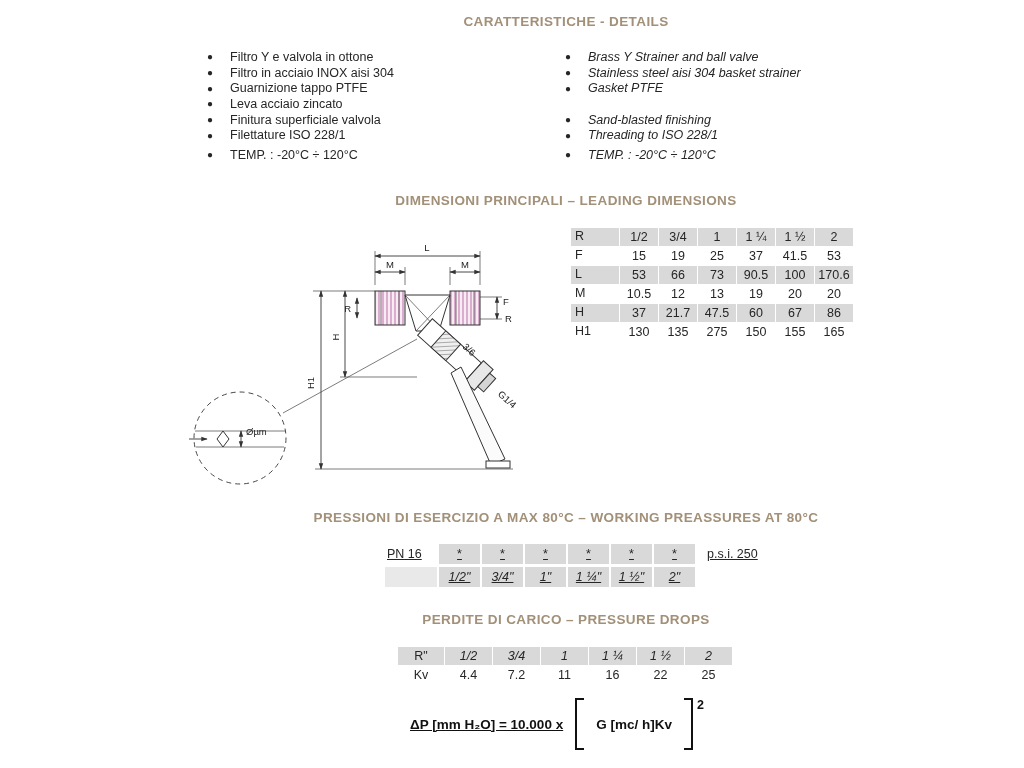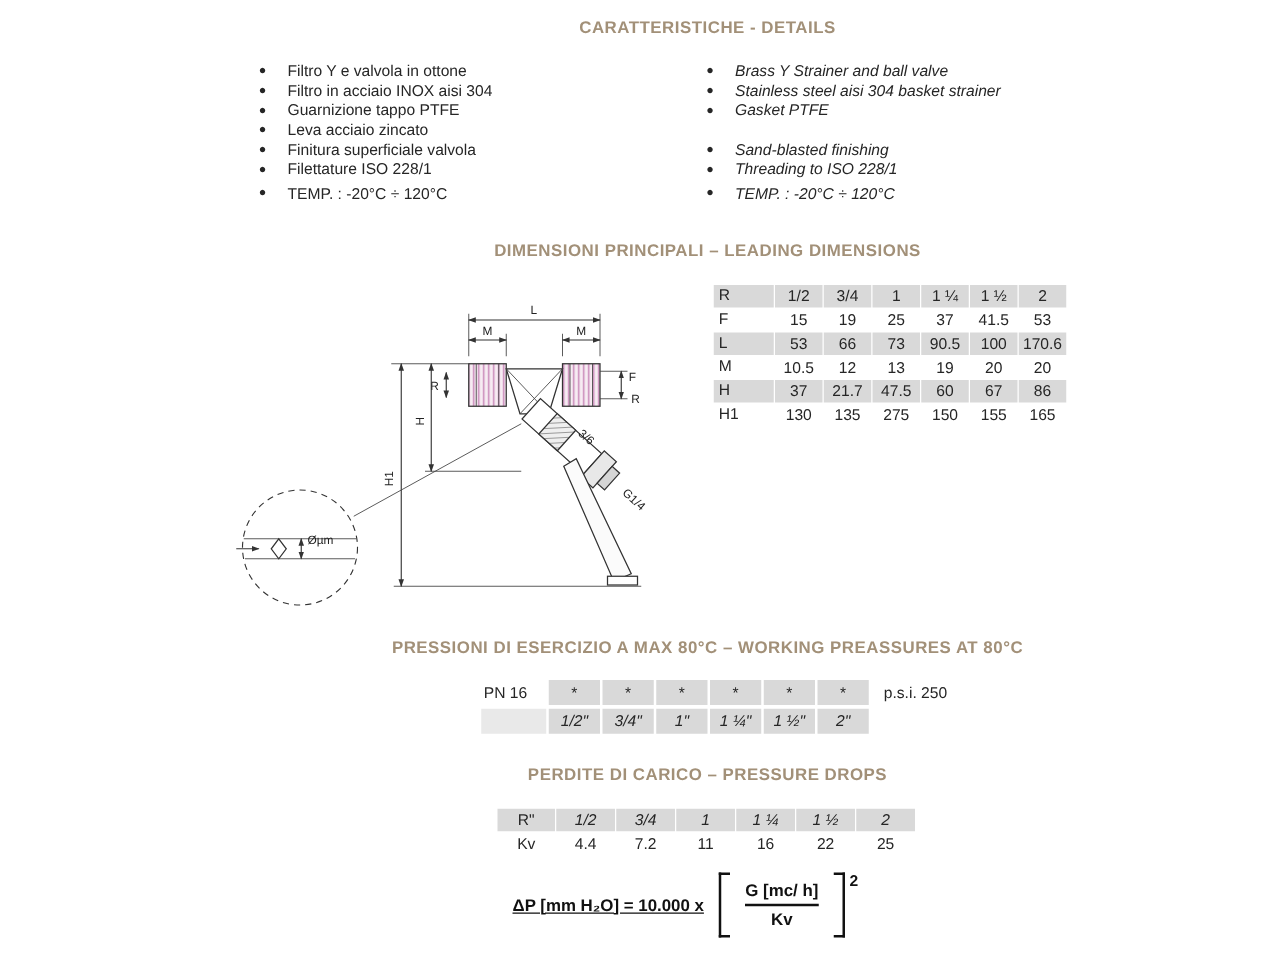--- a/index.html
+++ b/index.html
@@ -40,21 +40,21 @@
 
   
   .drawing { position:absolute; left:185px; top:225px; }
   .drawing .thin { stroke:#444; stroke-width:.7; fill:none; }
   .drawing .dim  { stroke:#333; stroke-width:.9; fill:none; }
   .drawing .pt   { stroke:#333; stroke-width:1; }
   .drawing text  { font-family:"Liberation Sans",sans-serif; font-size:9.5px; fill:#222; }
 
   
   .ptable { position:absolute; left:385px; top:544px; font-size:12.5px; }
-  .prow { display:flex; gap:2px; margin-bottom:3px; }
+  .prow { display:flex; gap:2px; margin-bottom:3px;text-decoration:underline; }
   .pcell { height:20px; display:flex; align-items:center; justify-content:center; }
   .pcell.pn   { width:52px; justify-content:flex-start; padding-left:2px; }
   .pcell.star { width:41px; background:#d9d9d9; }
   .pcell.size { width:41px; background:#d9d9d9; font-style:italic; }
   .pcell.blank{ width:52px; background:#e9e9e9; }
   .pcell.psi  { width:78px; justify-content:flex-start; padding-left:10px;text-align:right; }
 
   
   .drops {
     position:absolute; left:397px; top:646px;
@@ -68,21 +68,21 @@
   
   .formula {
     position:absolute; left:410px; top:698px;
     display:flex; align-items:center;
     font-weight:bold; font-size:13.5px; color:#111;
   }
   .flhs { margin-right:12px; white-space:nowrap;text-decoration:underline; }
   .fbr { width:9px; height:52px; border:2px solid #111; }
   .fbr.l { border-right:none; margin-right:4px; }
   .fbr.r { border-left:none; margin-left:4px; }
-  .frac { display:flex; flex-direction:column; align-items:center; padding:0 8px; }
+  .frac { display:flex; padding:0 8px; }
   .frac .bar { align-self:stretch; height:2px; background:#111; margin:3px 0; }
   .fexp { align-self:flex-start; margin-left:4px; font-size:12.5px; }
 </style>
 </head>
 <body>
 
 <div class="page">
 
   <div class="title">CARATTERISTICHE - DETAILS</div>
 

